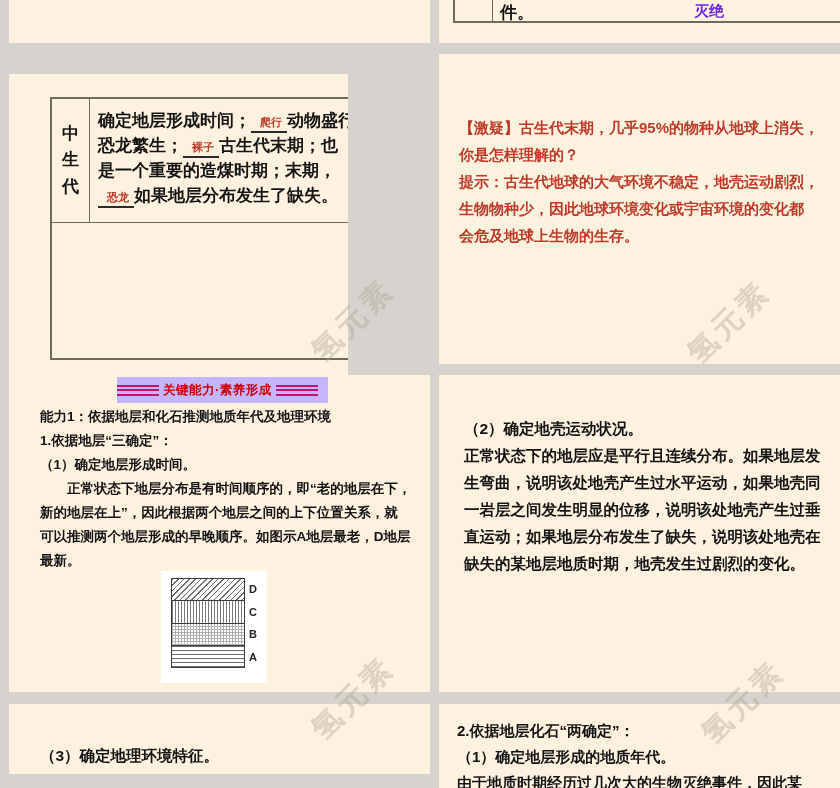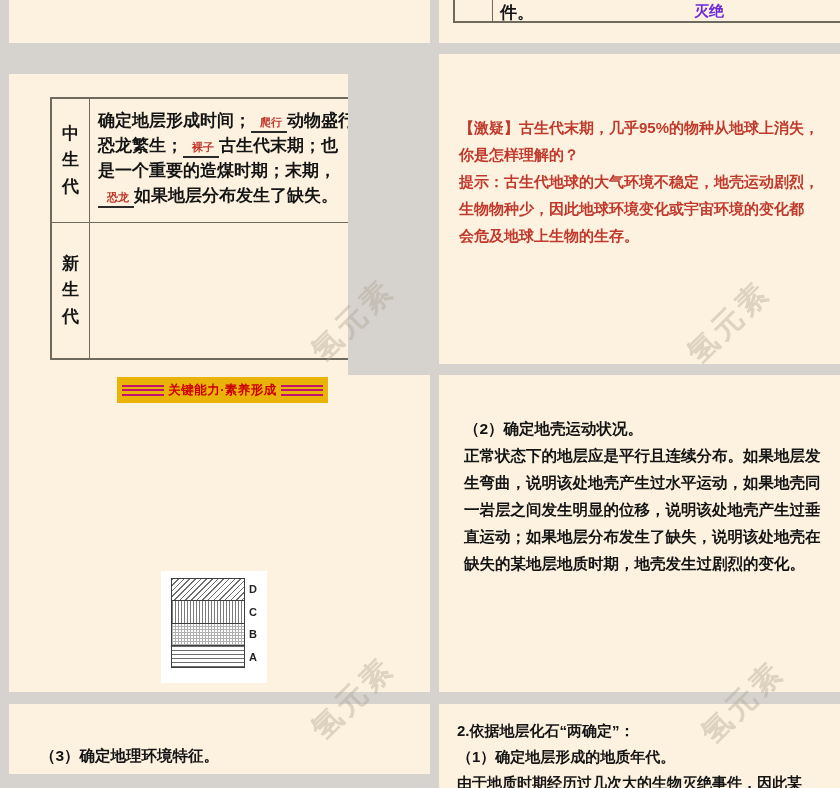--- a/index.html
+++ b/index.html
@@ -17,21 +17,21 @@
   .row-mid { min-height:123px; }
   .row-new { min-height:136px; }
   .blank { display:inline-block; color:#c0392b; font-size:11px; font-weight:bold; min-width:36px; text-align:right; border-bottom:2px solid #2a2a2a; line-height:15px; padding:0 5px 1px 5px; vertical-align:baseline; }
   
   .frag-line { position:absolute; background:#6f6a5e; }
   .frag-text { position:absolute; font-size:17px; font-weight:bold; color:#141414; }
   .frag-red { position:absolute; font-size:15px; font-weight:bold; color:#6d28d9; }
   
   .red-block { position:absolute; left:20px; top:60px; width:400px; font-size:15px; font-weight:bold; color:#c0392b; line-height:27px; white-space:pre-line; }
   
-  .hdr-box { position:absolute; left:108px; top:2px; width:211px; height:26px; background:#eab308; display:flex; align-items:center; justify-content:center; gap:4px; }
+  .hdr-box { position:absolute; left:108px; top:2px; width:211px; height:26px; background:#c4b5fd; display:flex; align-items:center; justify-content:flex-start; gap:4px; }
   .stripe { width:42px; height:11px; background:linear-gradient(to bottom,#c0146e 0 2px,rgba(255,255,255,0) 2px 4px,#c0146e 4px 6px,rgba(255,255,255,0) 6px 9px,#c0146e 9px 11px); }
   .hdr-text { font-size:12.5px; font-weight:bold; color:#cc0000; letter-spacing:0.5px; white-space:nowrap; }
   .ability-body { position:absolute; left:31px; top:30px; width:384px; font-size:13.5px; font-weight:bold; color:#141414; line-height:24px; white-space:pre-line; }
   .diagram { position:absolute; left:152px; top:196px; width:106px; height:112px; background:#ffffff; }
   .strata { position:absolute; left:10px; top:7px; width:74px; height:90px; border:1px solid #3d3d3d; display:flex; flex-direction:column; }
   .band { flex:1; border-bottom:1px solid #3d3d3d; }
   .band:last-child { border-bottom:none; }
   .band-d { background:repeating-linear-gradient(135deg,#6e6e6e 0 1px,rgba(0,0,0,0) 1px 4px); }
   .band-c { background:repeating-linear-gradient(90deg,#7a7a7a 0 1px,rgba(0,0,0,0) 1px 3px); }
   .band-b { background:repeating-linear-gradient(90deg,#b0b0b0 0 1px,rgba(0,0,0,0) 1px 3px),repeating-linear-gradient(0deg,#b0b0b0 0 1px,rgba(0,0,0,0) 1px 3px); }
@@ -65,41 +65,45 @@
       <div class="geo-row row-mid">
         <div class="era-cell">
           <div class="era-text">中生代</div>
         </div>
         <div class="content-cell"><span>确定地层形成时间；</span><span class="blank">爬行</span><span>动物盛行，
 恐龙繁生；</span><span class="blank">裸子</span><span>古生代末期；也
 是一个重要的造煤时期；末期，
 </span><span class="blank">恐龙</span><span>如果地层分布发生了缺失。</span></div>
       </div>
       <div class="geo-row row-new">
-        <div class="era-cell">
-          <div class="era-text">新生代</div>
-        </div>
       </div>
     </div>
   </div>
 
   <div class="slide" style="left:439px; top:54px; width:421px; height:310px;">
     <div class="red-block">【激疑】古生代末期，几乎95%的物种从地球上消失，
 你是怎样理解的？
 提示：古生代地球的大气环境不稳定，地壳运动剧烈，
 生物物种少，因此地球环境变化或宇宙环境的变化都
 会危及地球上生物的生存。</div>
   </div>
 
   <div class="slide" style="left:9px; top:375px; width:421px; height:317px;">
     <div class="hdr-box">
       <div class="stripe"></div>
       <div class="hdr-text">关键能力·素养形成</div>
       <div class="stripe"></div>
     </div>
+    <div class="ability-body">能力1：依据地层和化石推测地质年代及地理环境
+1.依据地层“三确定”：
+（1）确定地层形成时间。
+　　正常状态下地层分布是有时间顺序的，即“老的地层在下，
+新的地层在上”，因此根据两个地层之间的上下位置关系，就
+可以推测两个地层形成的早晚顺序。如图示A地层最老，D地层
+最新。</div>
     <div class="diagram">
       <div class="strata">
         <div class="band band-d"></div>
         <div class="band band-c"></div>
         <div class="band band-b"></div>
         <div class="band band-a"></div>
       </div>
       <div class="strata-labels">
         <div>D</div>
         <div>C</div>

